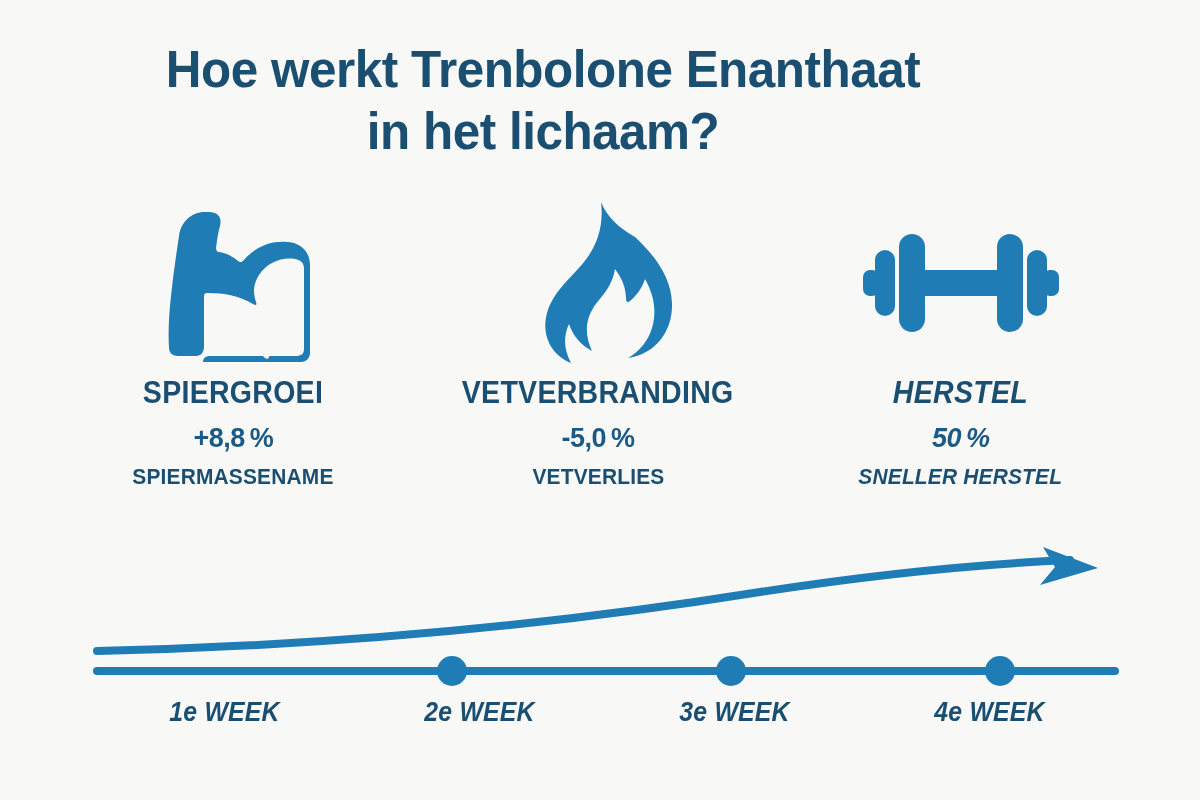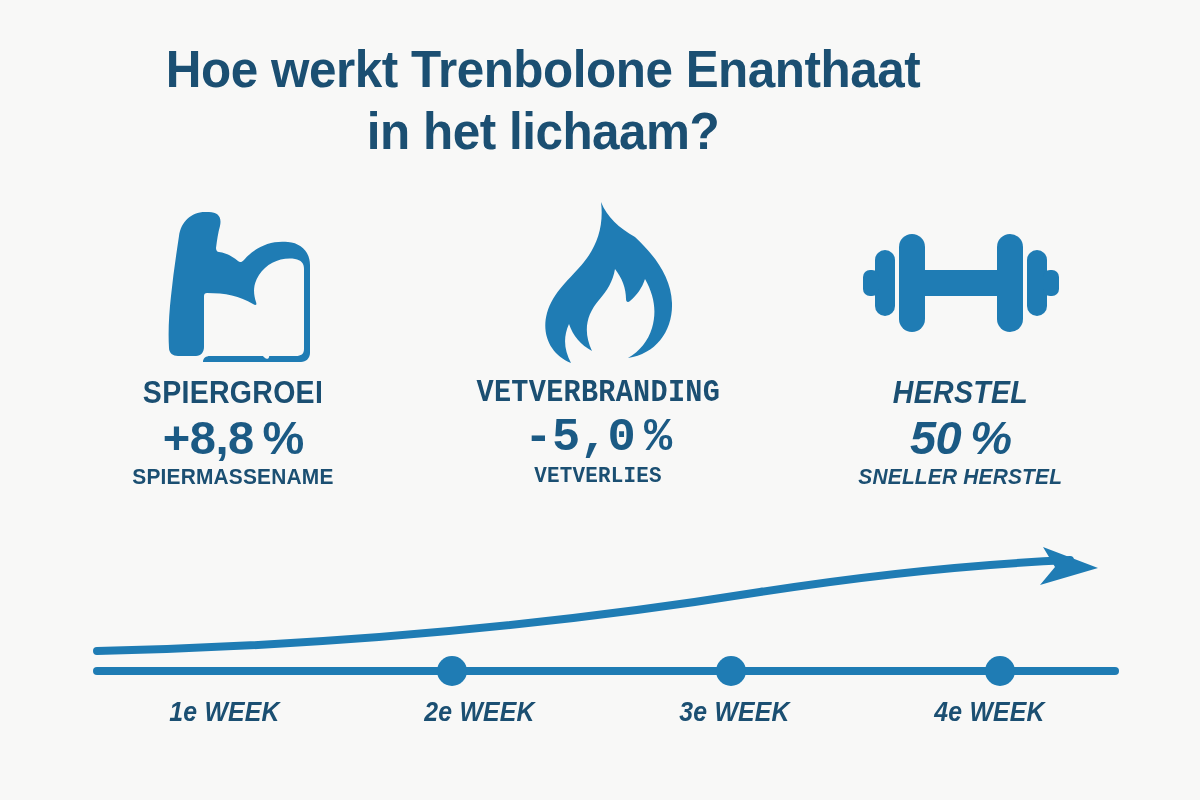--- a/index.html
+++ b/index.html
@@ -65,41 +65,41 @@
     font-size: 31px;
     line-height: 34px;
     color: #1b4f72;
     letter-spacing: 0.3px;
     transform: scaleX(0.92);
     white-space: nowrap;
     margin-top: 6px;
   }
   .metric-value {
     font-weight: bold;
-    font-size: 47px;
+    font-size: 27px;
     line-height: 48px;
     color: #1b5a84;
     letter-spacing: -0.5px;
     white-space: nowrap;
     margin-top: 4px;
   }
   .metric-sub {
     font-weight: bold;
     font-size: 22px;
     line-height: 26px;
     color: #1b4f72;
     letter-spacing: 0.2px;
     transform: scaleX(0.95);
     white-space: nowrap;
     margin-top: 2px;
   }
 
   
   .metric.col-1 { margin-left: -6px; }
-  .metric.col-2 { margin-left: 6px; font-family: Liberation Mono, monospace; }
+  .metric.col-2 { margin-left: 6px; }
   .metric.col-3 { margin-left: 4px; font-style: italic; }
   .metric.col-4 { margin-left: 10px; }
 
   
   .timeline-svg {
     position: absolute;
     left: 0;
     top: 520px;
   }
   .week-labels {

